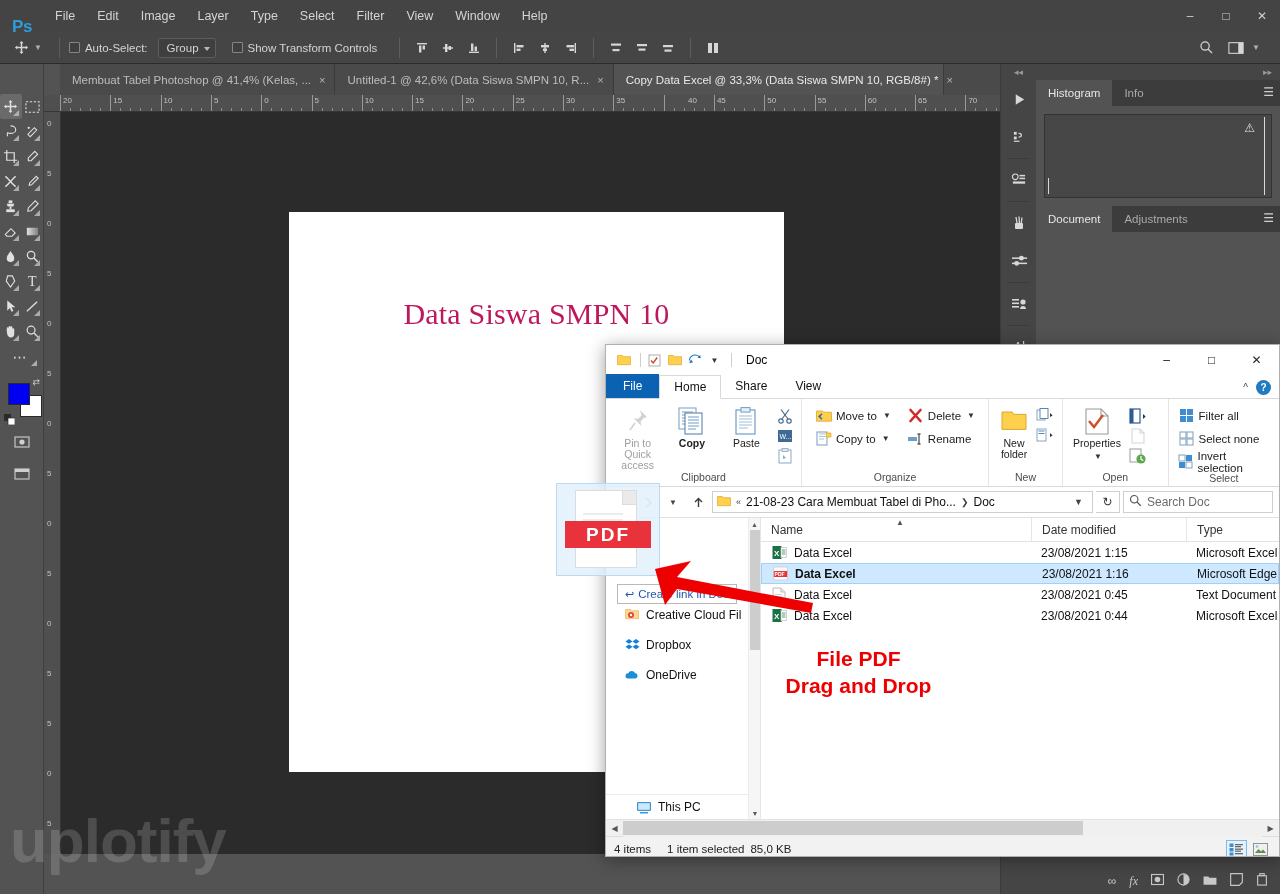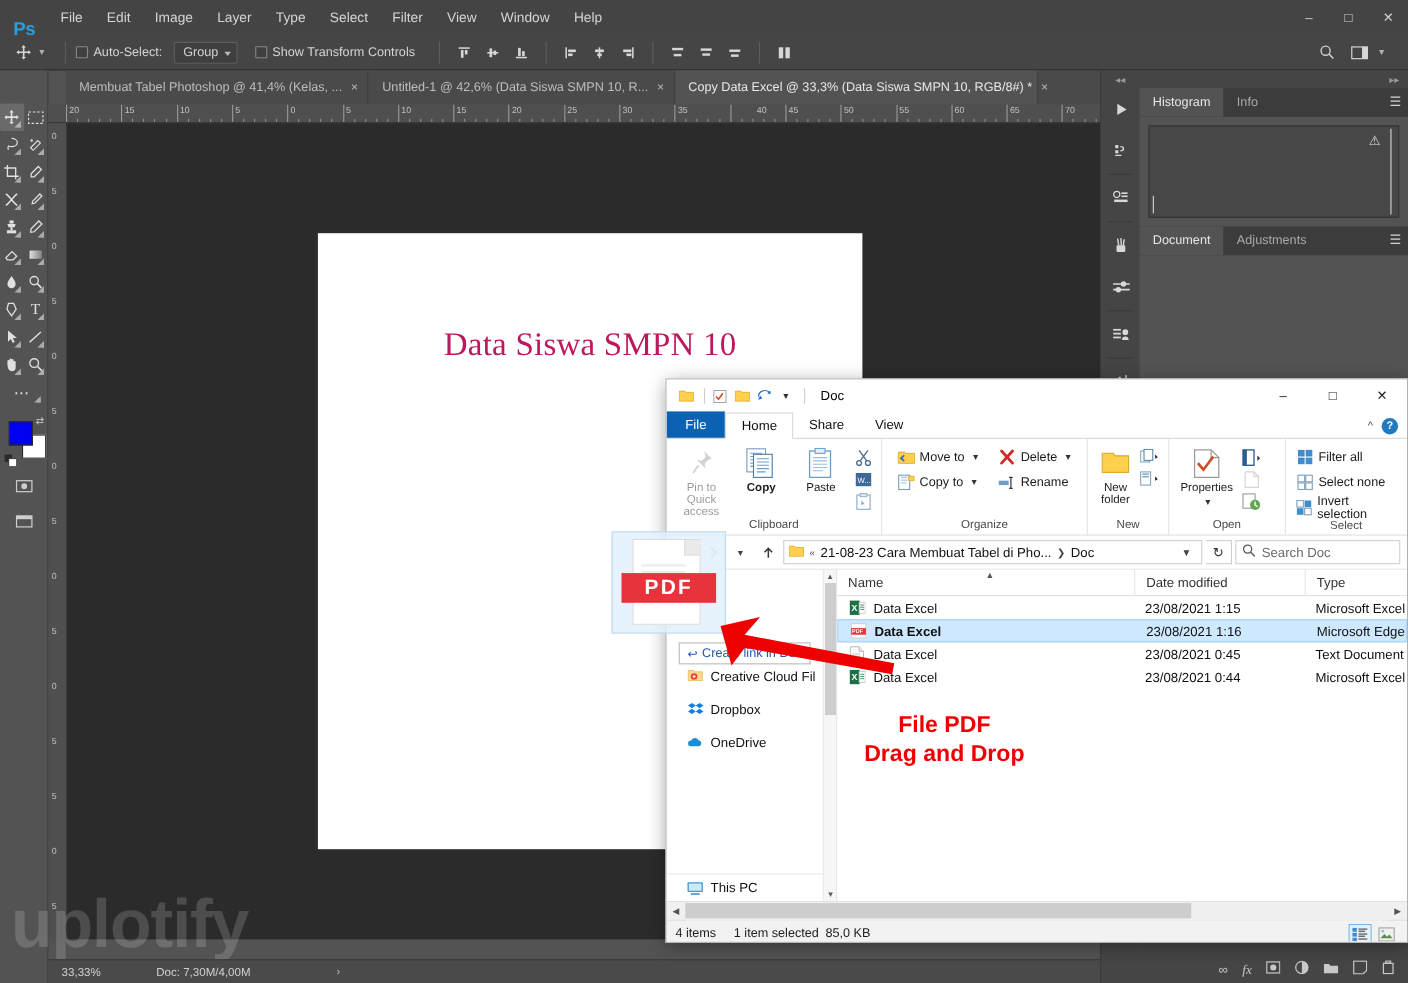--- a/index.html
+++ b/index.html
@@ -218,21 +218,21 @@
   .refresh-btn{width:24px;height:22px;border:1px solid #cfcfcf;border-left:none;display:flex;align-items:center;justify-content:center;font-size:12px;color:#333;}
   .search-box{width:150px;height:22px;border:1px solid #cfcfcf;display:flex;align-items:center;gap:5px;padding:0 5px;color:#6a6a6a;font-size:12px;}
 
   .fe-body{display:flex;height:302px;border-top:1px solid #e0e0e0;}
   .fe-navpane{width:155px;background:#fff;border-right:1px solid #e6e6e6;position:relative;overflow:hidden;}
   .nav-item{display:flex;align-items:center;gap:6px;height:21px;padding-left:18px;font-size:12px;color:#111;}
   .nav-item .nico{width:16px;height:16px;display:flex;align-items:center;justify-content:center;}
   .nav-sb{position:absolute;right:0;top:0;width:12px;height:100%;background:#f6f6f6;border-left:1px solid #ececec;}
   .nav-sb-up,.nav-sb-dn{height:12px;display:flex;align-items:center;justify-content:center;font-size:7px;color:#5a5a5a;}
   .nav-sb-thumb{position:absolute;left:1px;width:10px;background:#cdcdcd;}
-  .nav-bottom{position:absolute;left:0;bottom:0;width:100%;border-top:1px solid #ececec;background:#fff;}
+  .nav-bottom{position:absolute;left:0;bottom:0;width:100%;border-top:1px solid #ececec;background:#fff;padding-left:12px;}
 
   .fe-filelist{flex:1;background:#fff;display:flex;flex-direction:column;overflow:hidden;}
   .fl-header{height:24px;display:flex;align-items:center;border-bottom:1px solid #e2e2e2;background:#fff;font-size:12px;color:#333;}
   .fl-h{padding-left:10px;position:relative;height:24px;display:flex;align-items:center;}
   .fl-h+.fl-h{border-left:1px solid #e6e6e6;}
   .sort-caret{position:absolute;left:50%;top:0px;color:#555;font-size:8px;}
   .fl-row{height:21px;display:flex;align-items:center;font-size:12px;color:#111;}
   .fl-row.sel{background:#cde8ff;border:1px solid #9fd1ff;}
   .fl-name{display:flex;align-items:center;gap:7px;padding-left:10px;}
   .fl-name .fico{width:16px;height:16px;display:flex;align-items:center;justify-content:center;flex:0 0 16px;}
@@ -717,25 +717,20 @@
     </div>
 
   <div class="ps-canvasarea">
     <div class="ps-page">
       <div class="ps-page-title">Data Siswa SMPN 10</div>
     </div>
   </div>
 
   <div class="watermark">uplotify</div>
 
-  <div class="ps-statusbar">
-    <div class="ps-zoom">33,33%</div>
-    <div class="ps-docinfo">Doc: 7,30M/4,00M</div>
-    <div class="ps-arrow">›</div>
-  </div>
 
   <div class="ps-rail">
     <div class="rail-collapse">◂◂</div>
     <div class="rail-btn">
         <svg width="15" height="15" viewBox="0 0 16 16">
           <path d="M4 2.5l9 5.5-9 5.5z" fill="#d8d8d8"></path>
         </svg>
       </div>
     <div class="rail-btn">
         <svg width="15" height="15" viewBox="0 0 16 16">

